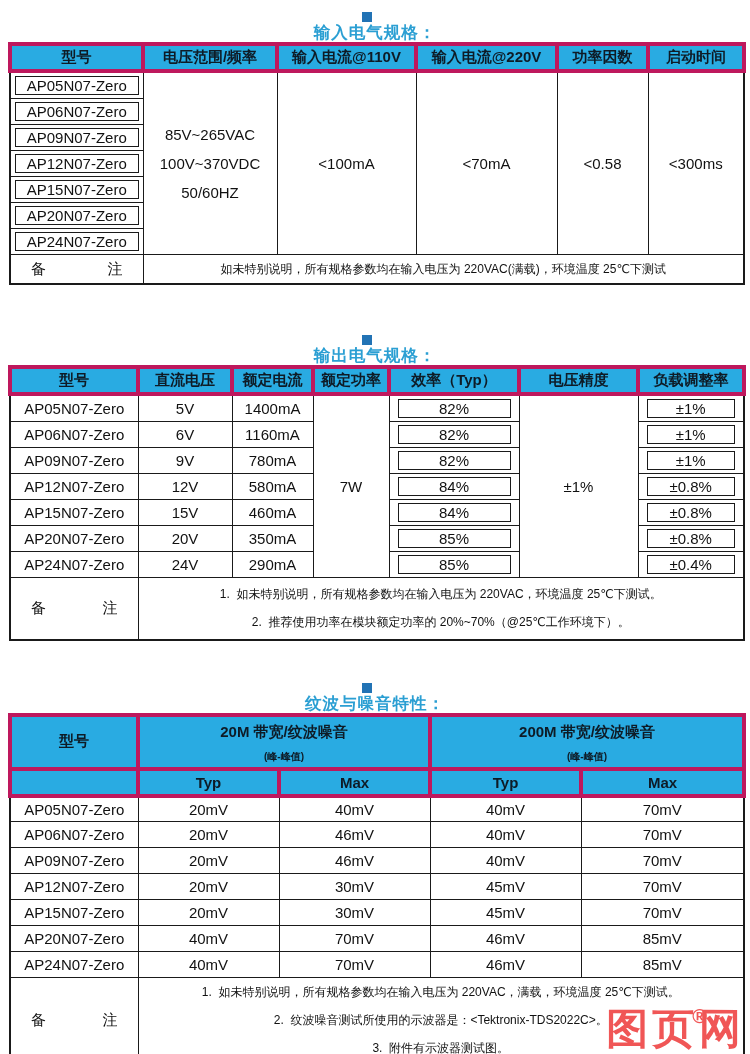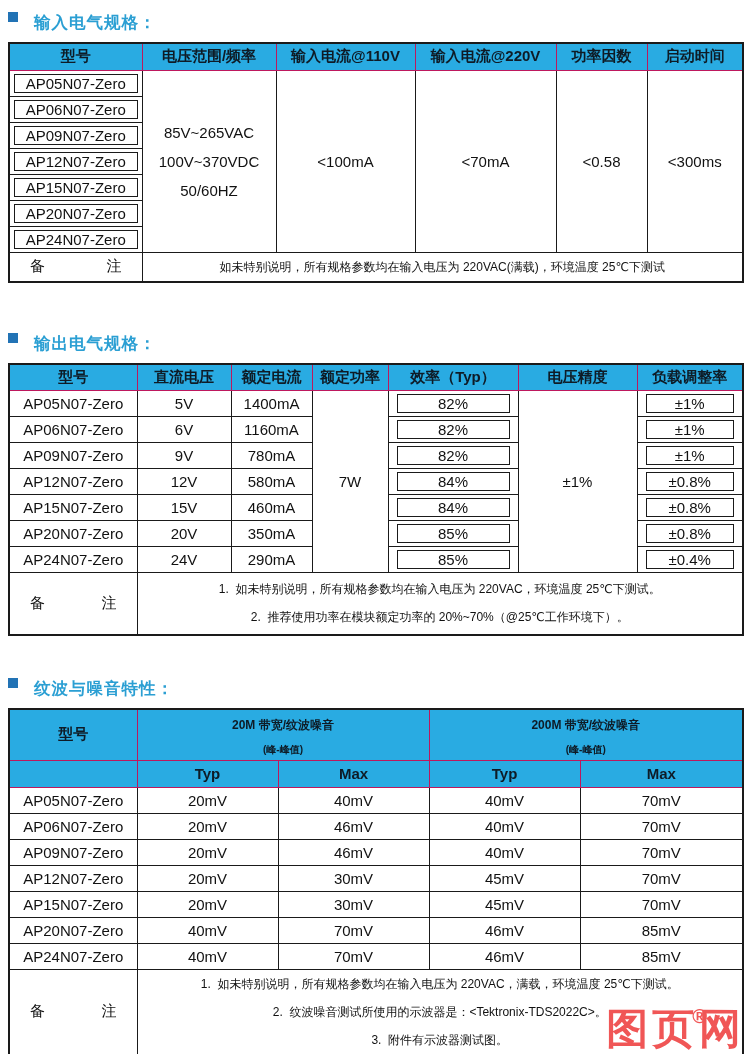--- a/index.html
+++ b/index.html
@@ -11,22 +11,24 @@
   .page {
     position: relative;
     width: 750px;
     height: 1054px;
     background: #fff;
     padding: 8px 8px 0 8px;
     overflow: hidden;
   }
   .section-title {
     display: flex;
+    align-items: center;
     height: 20px;
     margin-bottom: 10px;
+    flex-direction: column;
   }
   .section-title .bullet {
     width: 10px; height: 10px;
     background: #2273b5;
     margin-right: 16px;
     flex: 0 0 auto;
   }
   .section-title .title-text {
     font-size: 16.5px;
     font-weight: bold;
@@ -42,21 +44,21 @@
     table-layout: fixed;
     width: 734px;
     border: 2px solid #1a1a1a;
   }
   table.spec th {
     background: #29abe2;
     color: #0e1b26;
     font-weight: bold;
     font-size: 15px;
     height: 27px;
-    border: 1px solid #be185d;
+    border: 4px solid #be185d;
     padding: 0;
     text-align: center;
   }
   table.spec td {
     border: 1px solid #1a1a1a;
     font-size: 15px;
     text-align: center;
     height: 26px;
     padding: 0;
     vertical-align: middle;
@@ -83,21 +85,21 @@
   .note-line {
     white-space: pre;
     line-height: 28px;
     font-size: 12px;
   }
   .t1 tr.note-row td { height: 28px; }
   .t2 tr.note-row td { height: 62px; }
   .t3 tr.note-row td { height: 84px; margin-top: 39px; }
   .t3 td { height: 25px; }
   th.group-header { height: 56px; }
-  .gh-line1 { line-height: 30px; font-size: 12px; }
+  .gh-line1 { line-height: 30px; font-size: 15px; }
   .gh-line2 { line-height: 20px; font-size: 10px; }
   .watermark {
     position: absolute;
     right: 5px;
     bottom: 2px;
     font-size: 42px;
     font-weight: bold;
     color: #ef4444;
     letter-spacing: 4px;
     line-height: 1.1;

